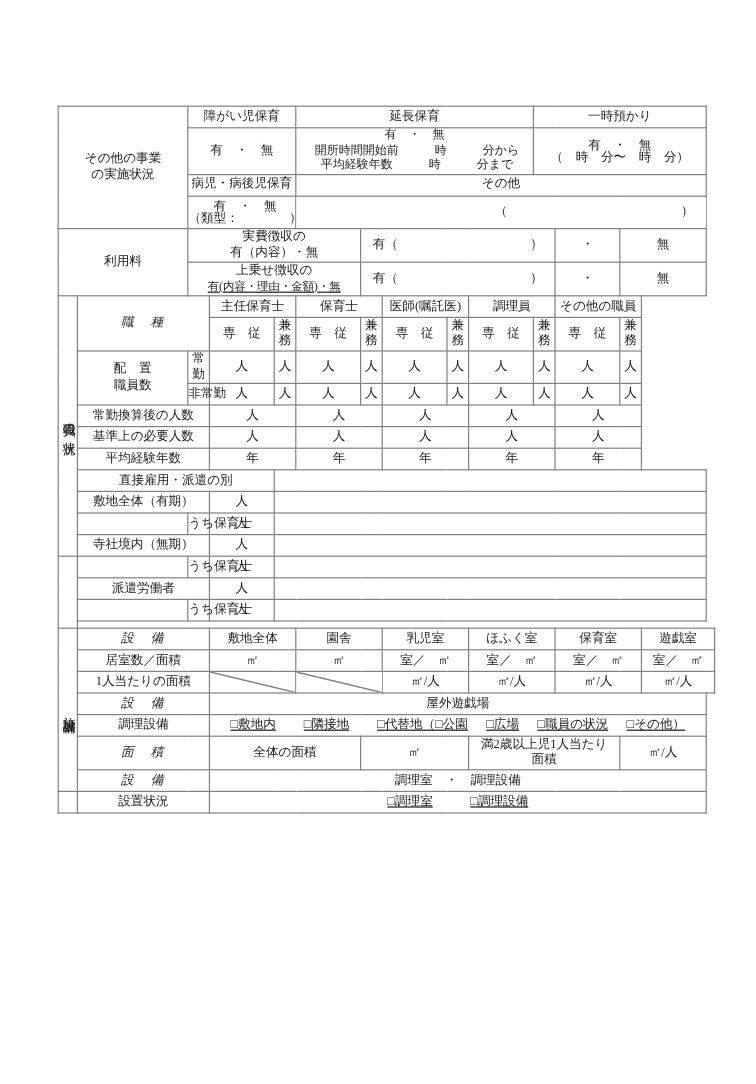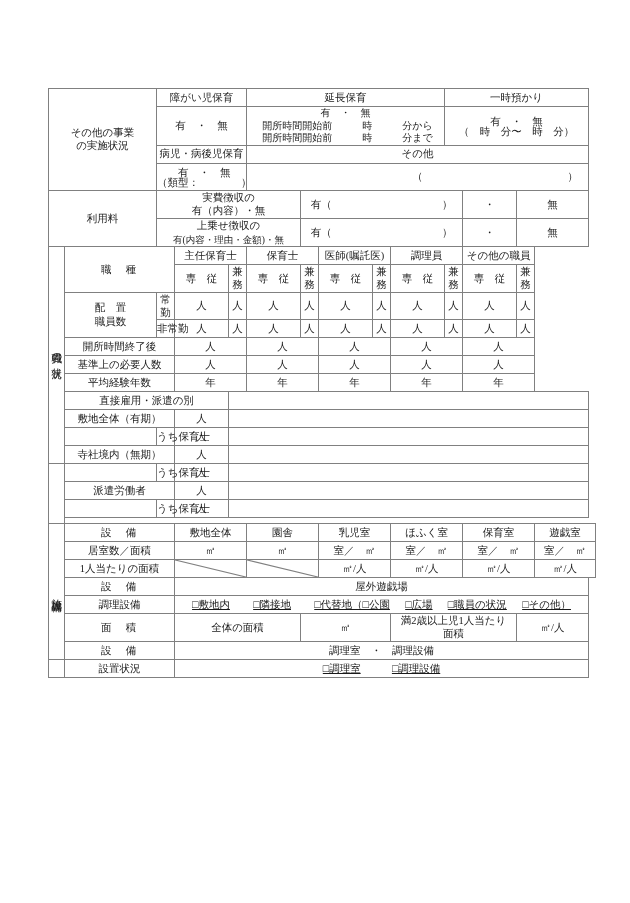--- a/index.html
+++ b/index.html
@@ -40,33 +40,35 @@
   }
   td.hd {
     background: #cccccc;
   }
   td.blank {
     background: #ffffff;
     border: none;
   }
   .wide-gap {
     letter-spacing: 0.18em;
+    font-style: italic;
   }
   .vert {
     writing-mode: vertical-rl;
     text-orientation: upright;
     letter-spacing: 0.12em;
     display: inline-block;
     line-height: 1.1;
   }
   .two-line {
     line-height: 1.3;
   }
   .small {
     font-size: 9.5px;
+    text-decoration: underline;
   }
   .xsmall {
     font-size: 8.5px;
   }
   .pad-l {
     text-align: left;
     padding-left: 10px;
   }
   .unit-right {
     text-align: right;
@@ -167,21 +169,21 @@
     </td>
     <td class="hd" colspan="3">障がい児保育</td>
     <td class="hd" colspan="5">延長保育</td>
     <td class="hd" colspan="4">一時預かり</td>
   </tr>
   <tr>
     <td colspan="3" class="rowxtall">有　・　無</td>
     <td colspan="5" class="rowxtall">
       <span class="ext-top">有　・　無</span>
       <span class="ext-line">開所時間開始前　　　時　　　分から</span>
-      <span class="ext-line">開所時間開始前　　　時　　　分まで</span>
+      <span class="ext-line">平均経験年数　　　時　　　分まで</span>
     </td>
     <td colspan="4" class="rowxtall">
       <span class="stack-u">
         <span class="stack-top">有　・　無</span>
         <span class="stack-bot">（　時　分〜　時　分）</span>
       </span>
     </td>
   </tr>
   <tr>
     <td class="hd" colspan="3">病児・病後児保育</td>
@@ -285,21 +287,21 @@
     <td class="unit-right">人</td>
     <td class="unit-right">人</td>
     <td class="unit-right">人</td>
     <td class="unit-right">人</td>
     <td class="unit-right">人</td>
     <td class="unit-right">人</td>
     <td class="unit-right">人</td>
   </tr>
 
   <tr>
-    <td class="hd" colspan="2">開所時間終了後</td>
+    <td class="hd" colspan="2">常勤換算後の人数</td>
     <td class="unit-right" colspan="2">人</td>
     <td class="unit-right" colspan="2">人</td>
     <td class="unit-right" colspan="2">人</td>
     <td class="unit-right" colspan="2">人</td>
     <td class="unit-right" colspan="2">人</td>
   </tr>
   <tr>
     <td class="hd" colspan="2">基準上の必要人数</td>
     <td class="unit-right" colspan="2">人</td>
     <td class="unit-right" colspan="2">人</td>

